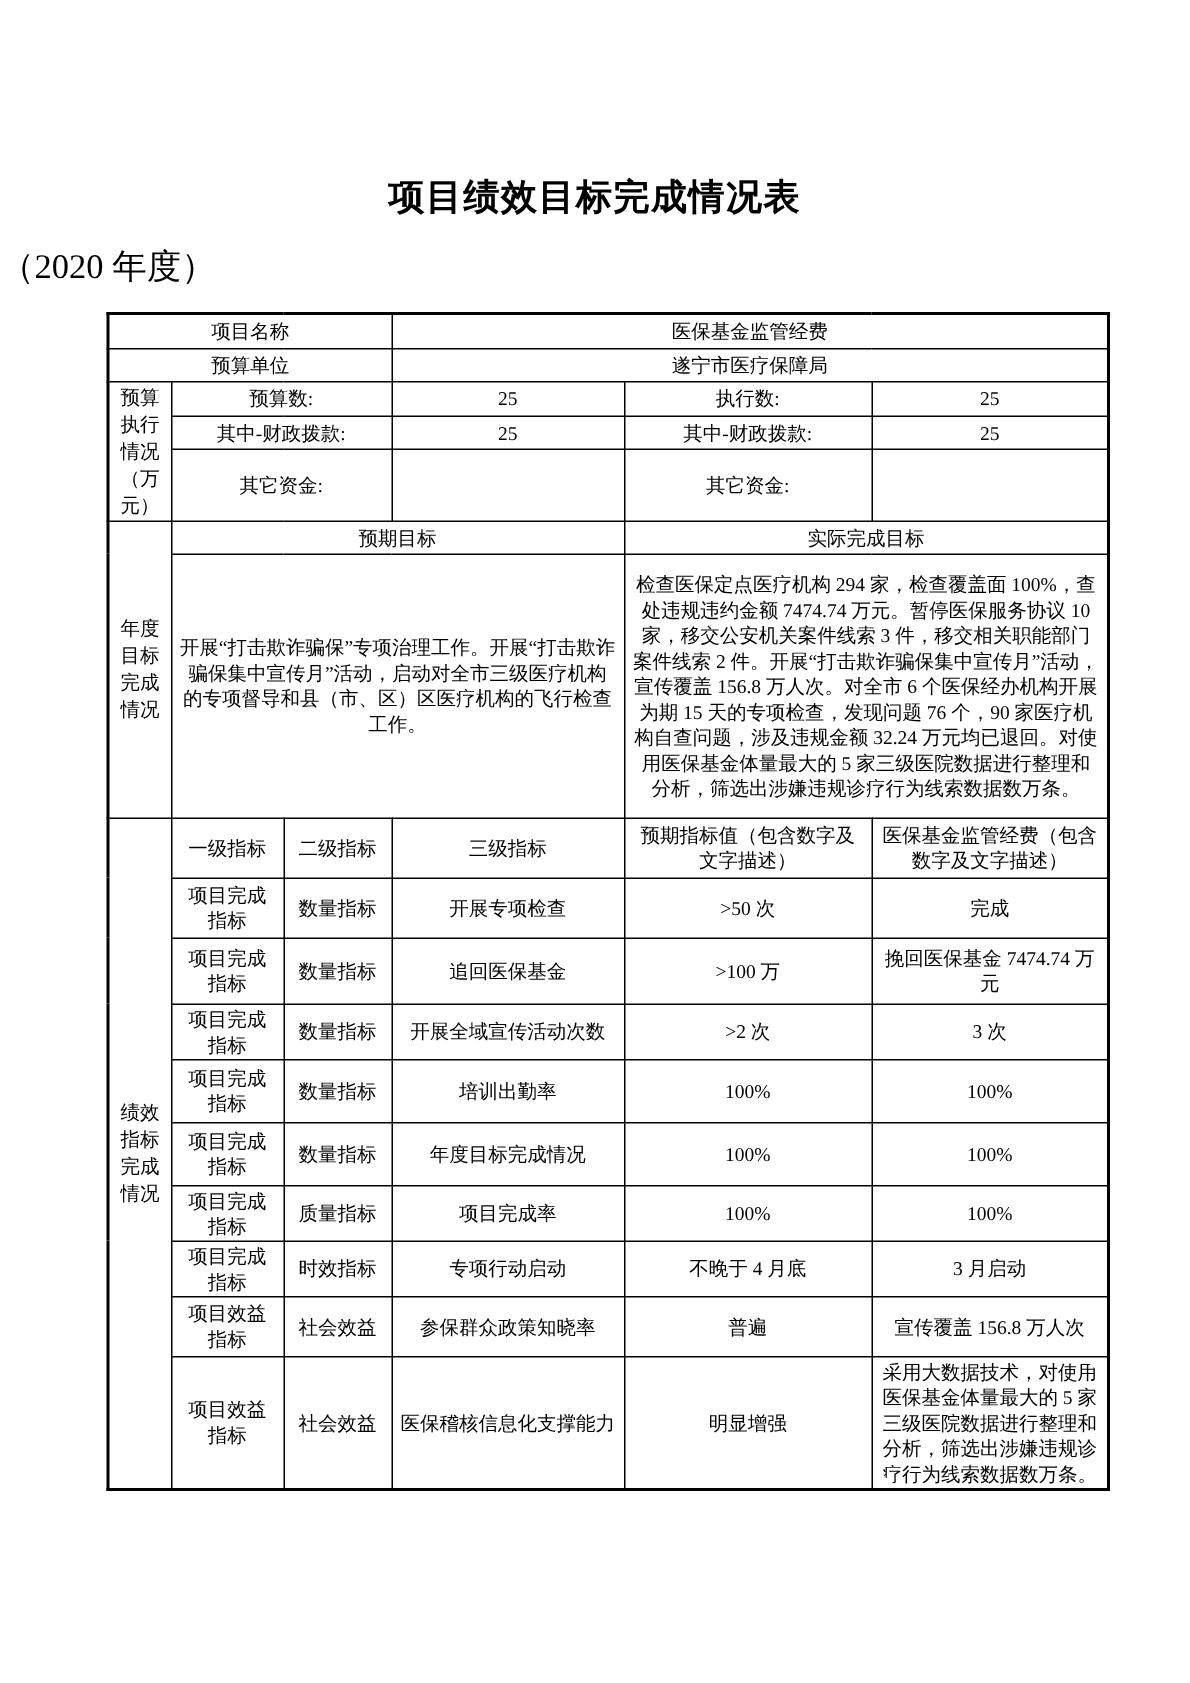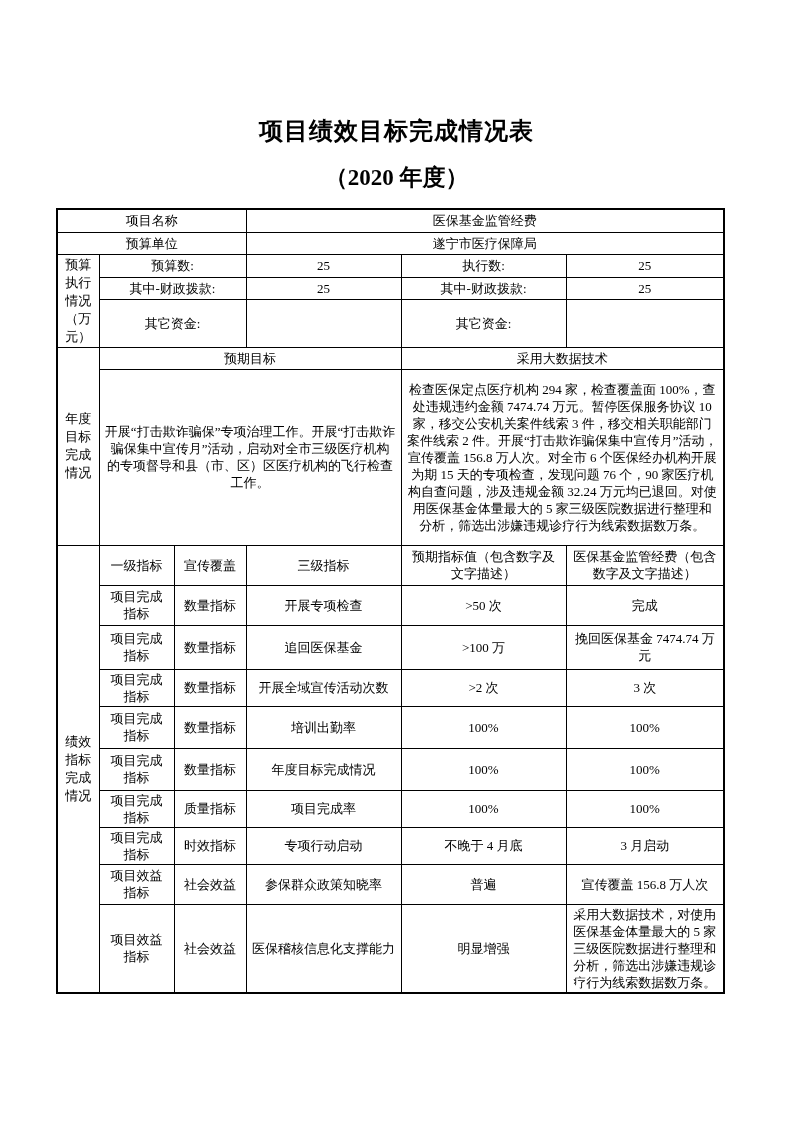--- a/index.html
+++ b/index.html
@@ -14,27 +14,27 @@
   }
   .title {
     padding-top: 115px;
     text-align: center;
     font-size: 24px;
     font-weight: bold;
     letter-spacing: 1px;
   }
   .subtitle {
     margin-top: 15px;
-    text-align: center;
+    text-align: left;
     font-size: 23px;
-    font-weight: bold;
+    font-weight: normal;
   }
   table.main {
     position: absolute;
-    left: 56px;
+    left: 71px;
     top: 208px;
     width: 667px;
     border-collapse: collapse;
     table-layout: fixed;
     border: 2px solid #000;
   }
   table.main td {
     border: 1px solid #000;
     text-align: center;
     vertical-align: middle;
@@ -119,32 +119,32 @@
     <tr style="height:46px">
       <td colspan="2">其它资金:</td>
       <td></td>
       <td>其它资金:</td>
       <td></td>
     </tr>
 
     <tr style="height:22px">
       <td rowspan="2" class="vert"><span>年度目标完成情况</span></td>
       <td colspan="3">预期目标</td>
-      <td colspan="2">采用大数据技术</td>
+      <td colspan="2">实际完成目标</td>
     </tr>
 
     <tr style="height:176px">
       <td colspan="3" class="just">开展“打击欺诈骗保”专项治理工作。开展“打击欺诈骗保集中宣传月”活动，启动对全市三级医疗机构的专项督导和县（市、区）区医疗机构的飞行检查工作。</td>
       <td colspan="2" class="just">检查医保定点医疗机构 294 家，检查覆盖面 100%，查处违规违约金额 7474.74 万元。暂停医保服务协议 10 家，移交公安机关案件线索 3 件，移交相关职能部门案件线索 2 件。开展“打击欺诈骗保集中宣传月”活动，宣传覆盖 156.8 万人次。对全市 6 个医保经办机构开展为期 15 天的专项检查，发现问题 76 个，90 家医疗机构自查问题，涉及违规金额 32.24 万元均已退回。对使用医保基金体量最大的 5 家三级医院数据进行整理和分析，筛选出涉嫌违规诊疗行为线索数据数万条。</td>
     </tr>
 
     <tr style="height:40px">
       <td rowspan="10" class="vert"><span>绩效指标完成情况</span></td>
       <td>一级指标</td>
-      <td>宣传覆盖</td>
+      <td>二级指标</td>
       <td>三级指标</td>
       <td>预期指标值（包含数字及文字描述）</td>
       <td>医保基金监管经费（包含数字及文字描述）</td>
     </tr>
 
     <tr style="height:40px">
       <td>项目完成指标</td>
       <td>数量指标</td>
       <td>开展专项检查</td>
       <td>&gt;50 次</td>

